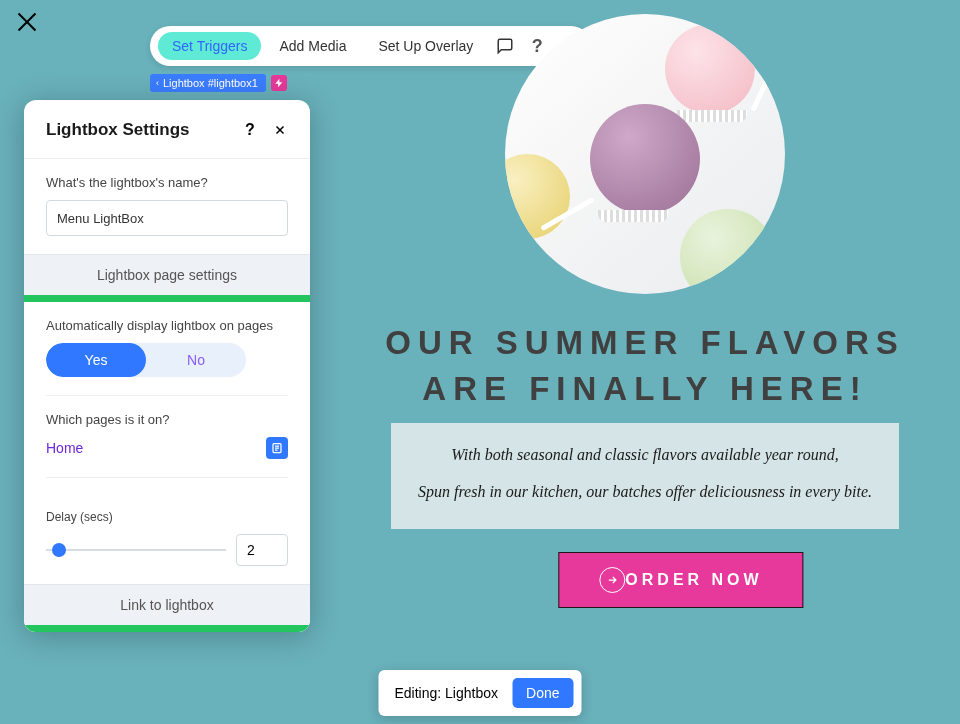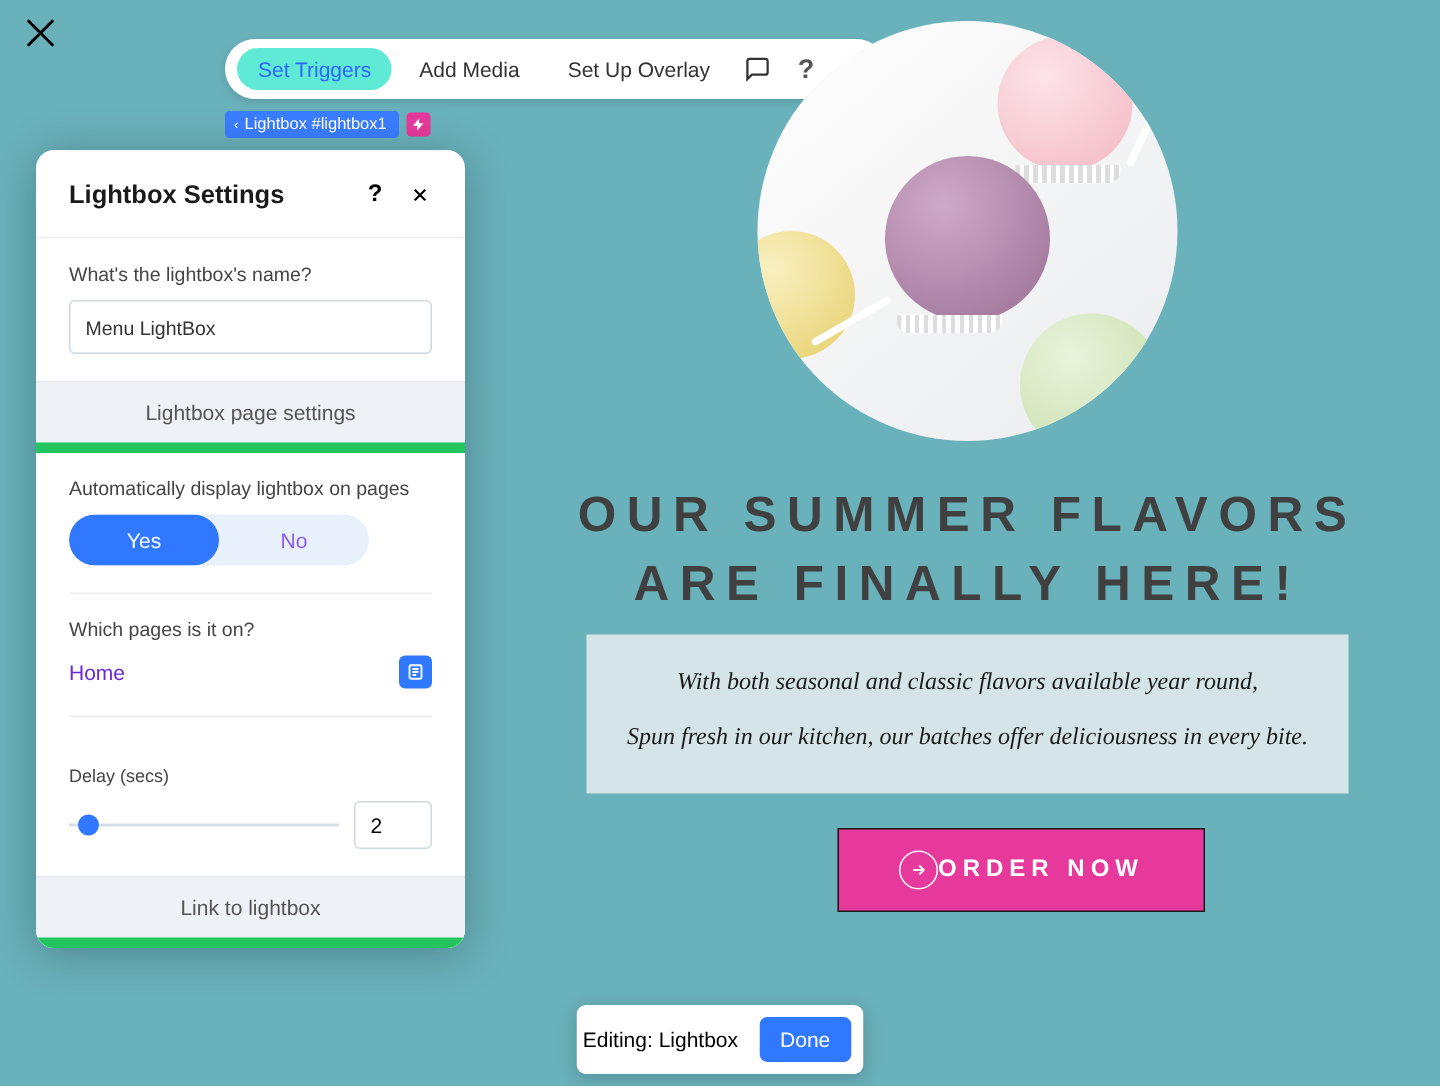--- a/index.html
+++ b/index.html
@@ -268,21 +268,21 @@
       font-size: 16px;
     }
 
     .status-bar {
       position: absolute;
       bottom: 8px;
       left: 50%;
       transform: translateX(-50%);
       background: #fff;
       border-radius: 6px;
-      padding: 8px 8px 8px 4px;
+      padding: 8px 8px 8px 16px;
       display:flex;
       align-items:center;
       gap: 14px;
       box-shadow: 0 3px 12px rgba(0,0,0,0.18);
       font-size: 14px;
     }
     .done-btn {
       background: #2f78ff;
       color:#fff;
       border:none;

